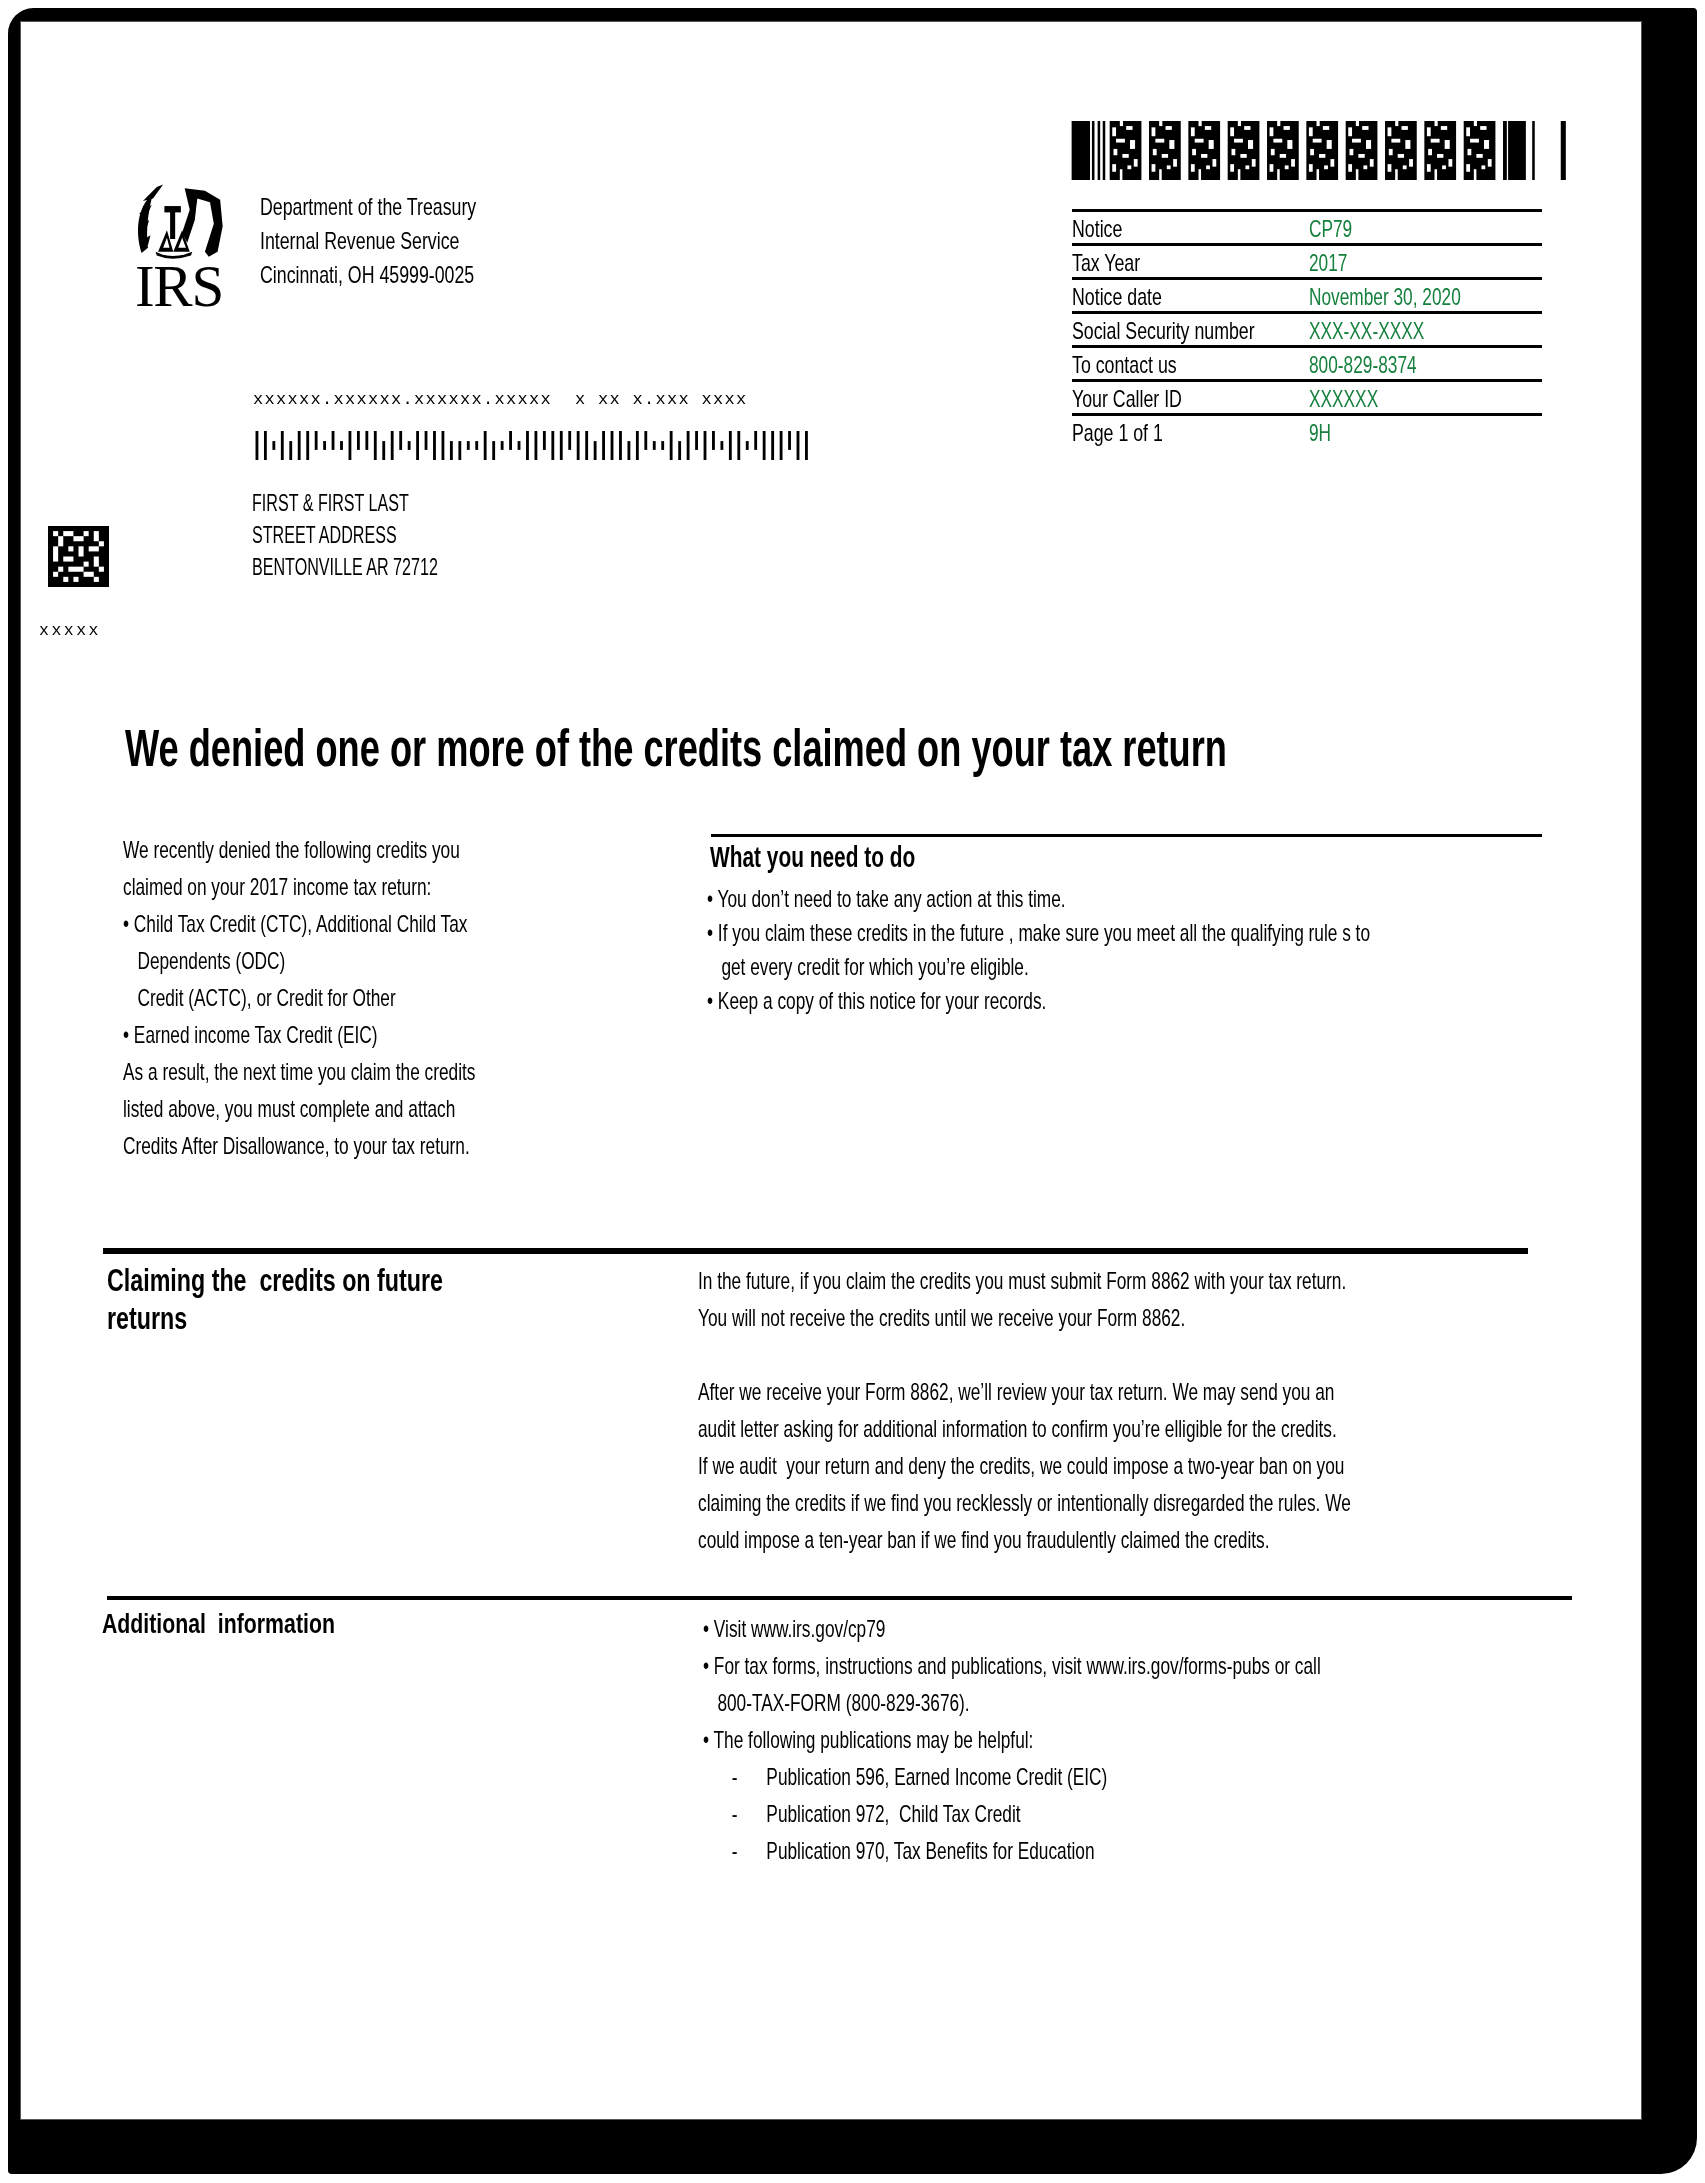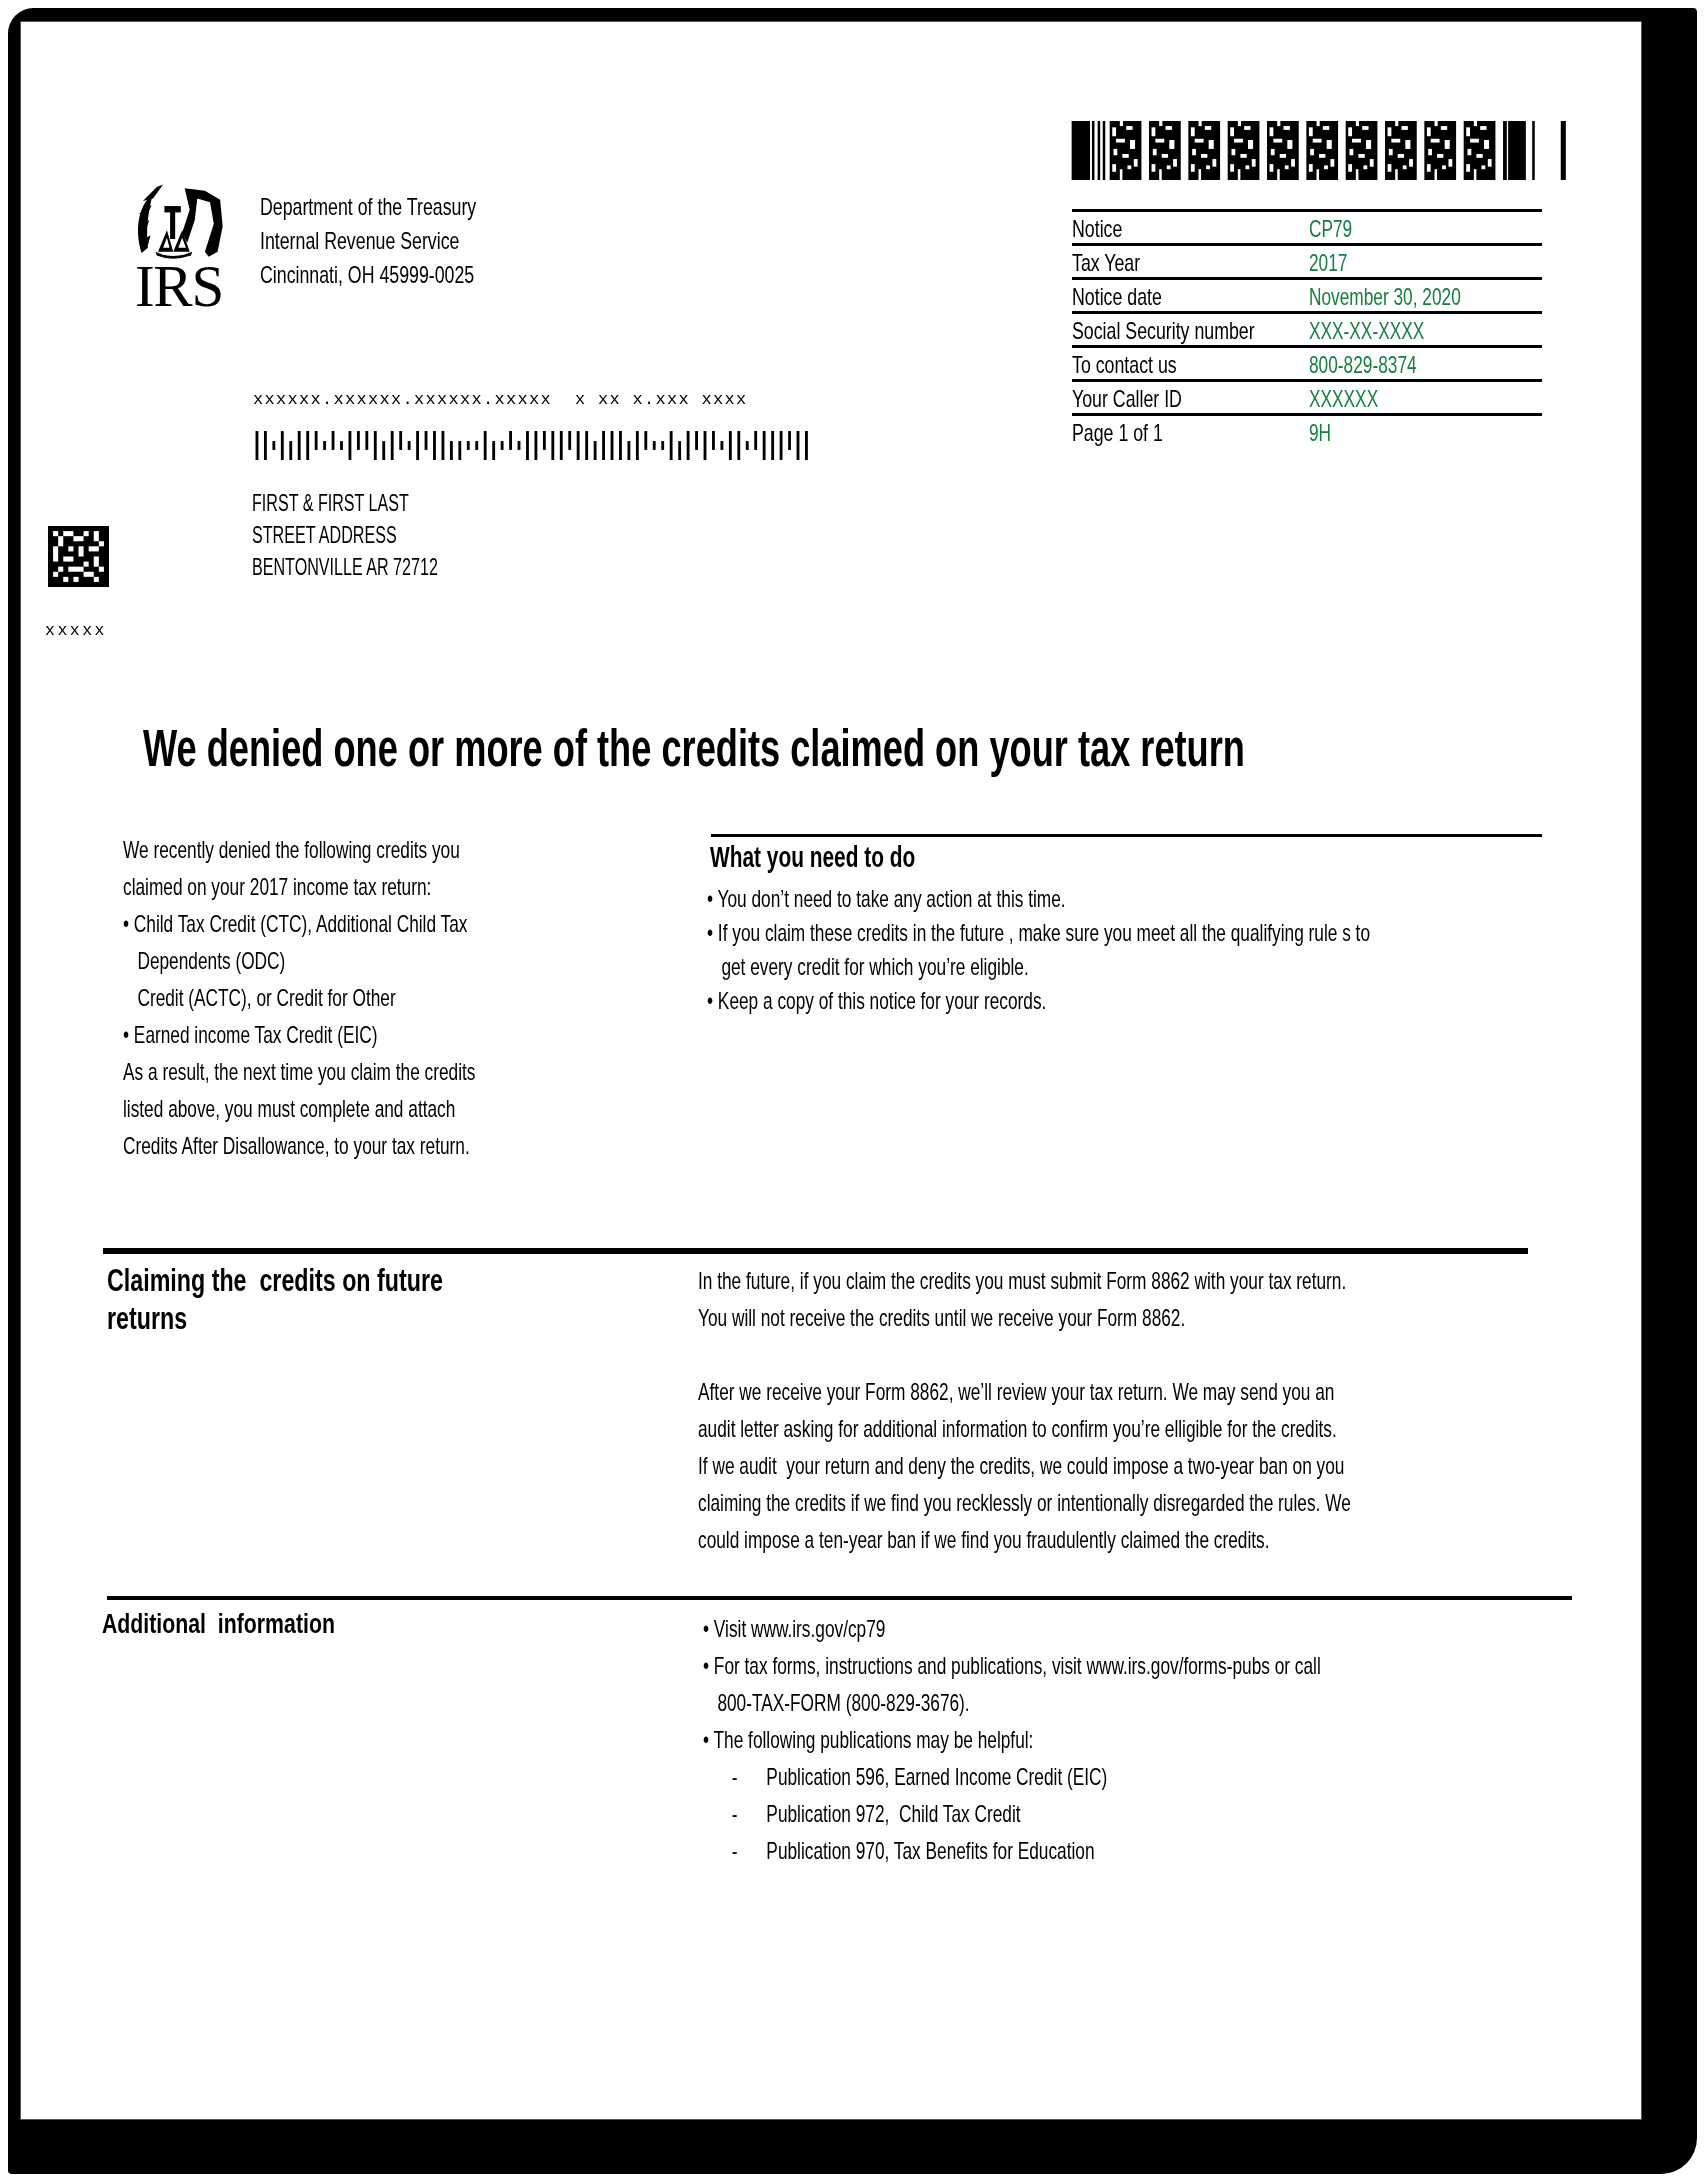--- a/index.html
+++ b/index.html
@@ -238,23 +238,23 @@
     <rect x="7" y="7" width="1" height="1" fill="#fff"></rect>
   <rect x="2" y="8" width="1" height="1" fill="#fff"></rect>
     <rect x="4" y="8" width="3" height="1" fill="#fff"></rect>
     <rect x="10" y="8" width="1" height="1" fill="#fff"></rect>
   <rect x="1" y="9" width="1" height="1" fill="#fff"></rect>
     <rect x="5" y="10" width="1" height="1" fill="#fff"></rect>
     <rect x="7" y="9" width="2" height="1" fill="#fff"></rect>
     <rect x="3" y="10" width="1" height="1" fill="#fff"></rect>
     <rect x="9" y="10" width="1" height="1" fill="#fff"></rect>
 </svg>
-<div class="abs dm-code" style="left:45px;top:621px;">xxxxx</div>
-
-<div class="abs title" style="left:125px;top:719px;margin-left:18px;">
+<div class="abs dm-code" style="left:39px;top:621px;">xxxxx</div>
+
+<div class="abs title" style="left:125px;top:719px;">
   <span class="cond">We denied one or more of the credits claimed on your tax return</span>
 </div>
 
 <div class="abs body-text left-para" style="left:123px;top:831px;">
   <span class="line"><span class="cond">We recently denied the following credits you</span></span>
   <span class="line"><span class="cond">claimed on your 2017 income tax return:</span></span>
   <span class="line"><span class="cond" style="white-space:pre;">• Child Tax Credit (CTC), Additional Child Tax</span></span>
   <span class="line"><span class="cond" style="white-space:pre;">   Dependents (ODC)</span></span>
   <span class="line"><span class="cond" style="white-space:pre;">   Credit (ACTC), or Credit for Other</span></span>
   <span class="line"><span class="cond">• Earned income Tax Credit (EIC)</span></span>

